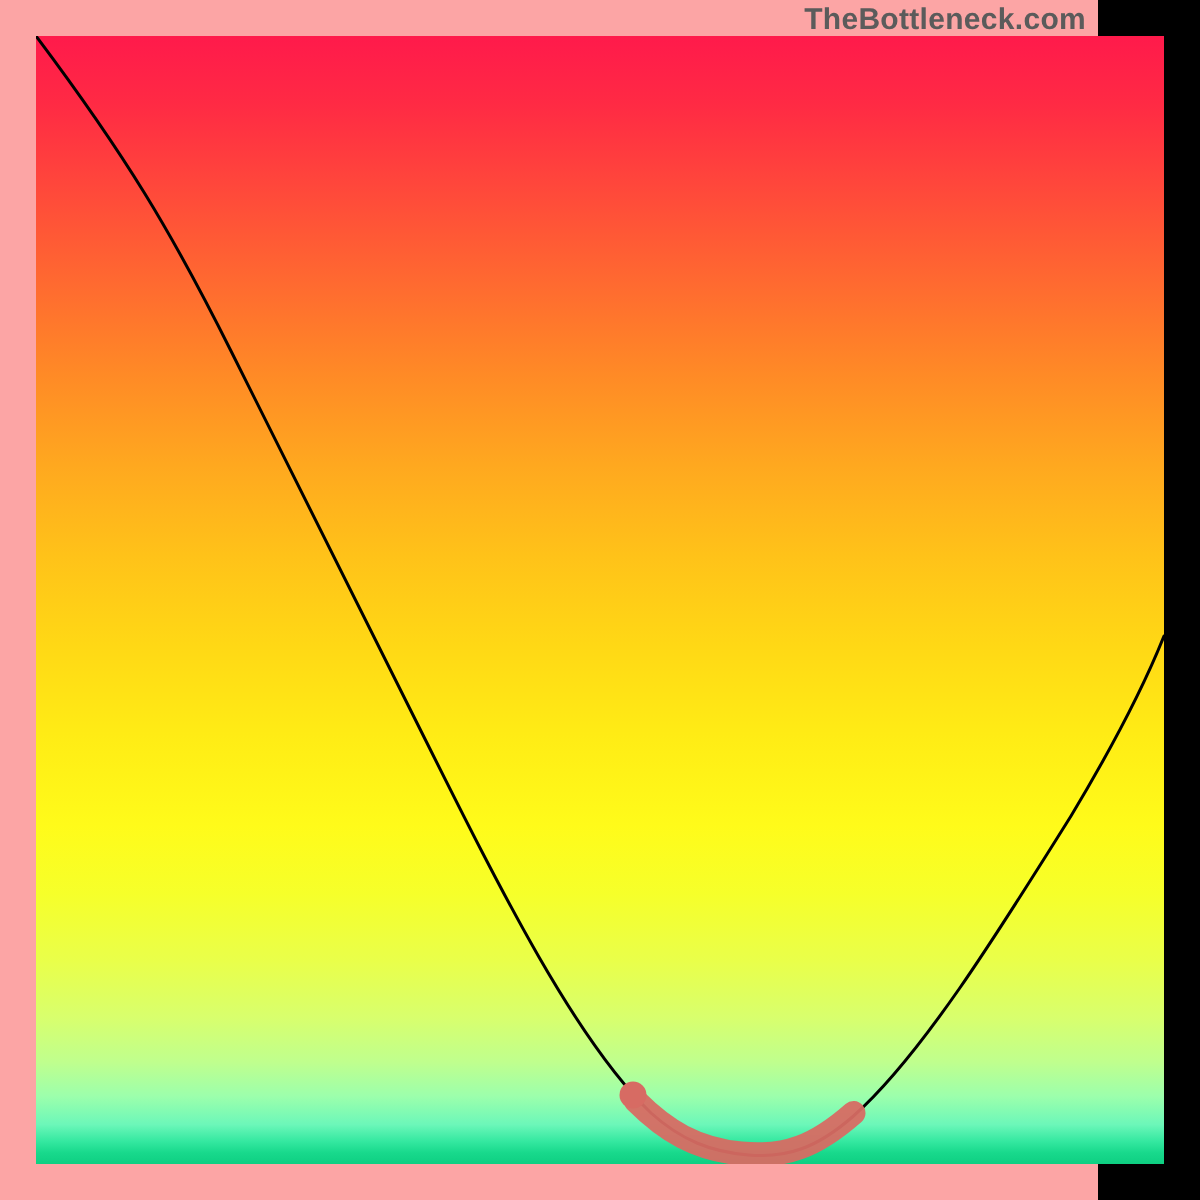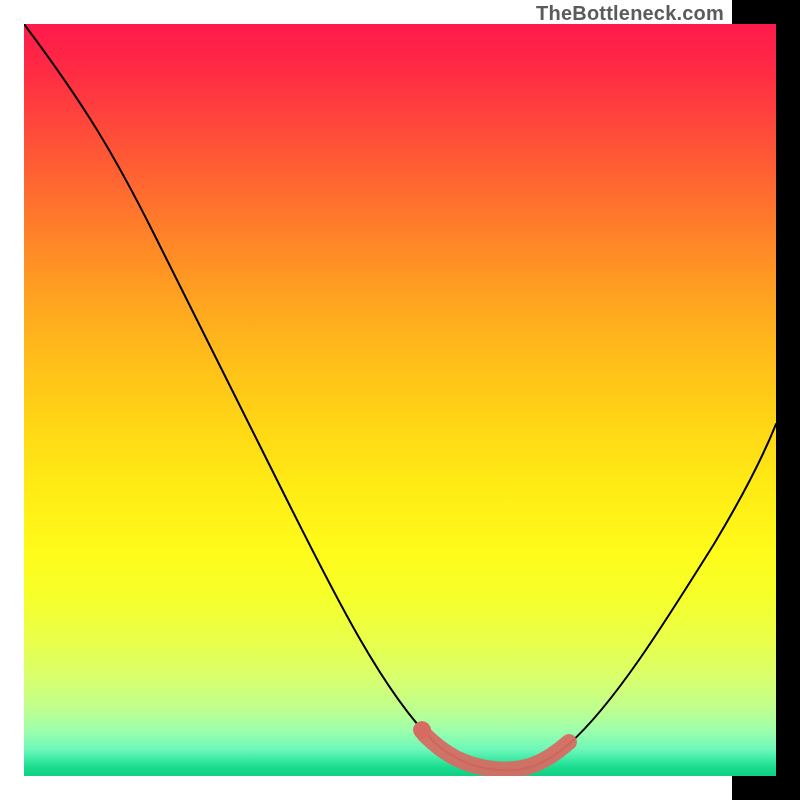--- a/index.html
+++ b/index.html
@@ -8,21 +8,21 @@
     width: 800px;
     height: 800px;
     background: #000;
     overflow: hidden;
     font-family: Arial, Helvetica, sans-serif;
   }
   .stage {
     position: relative;
     width: 732px;
     height: 800px;
-    background: #ffffff;
+    background: #fca5a5;
   }
   .watermark {
     position: absolute;
     top: 2px;
     right: 8px;
     color: #5b5b5b;
     font-size: 20px;
     font-weight: 600;
     letter-spacing: 0.2px;
     z-index: 10;

